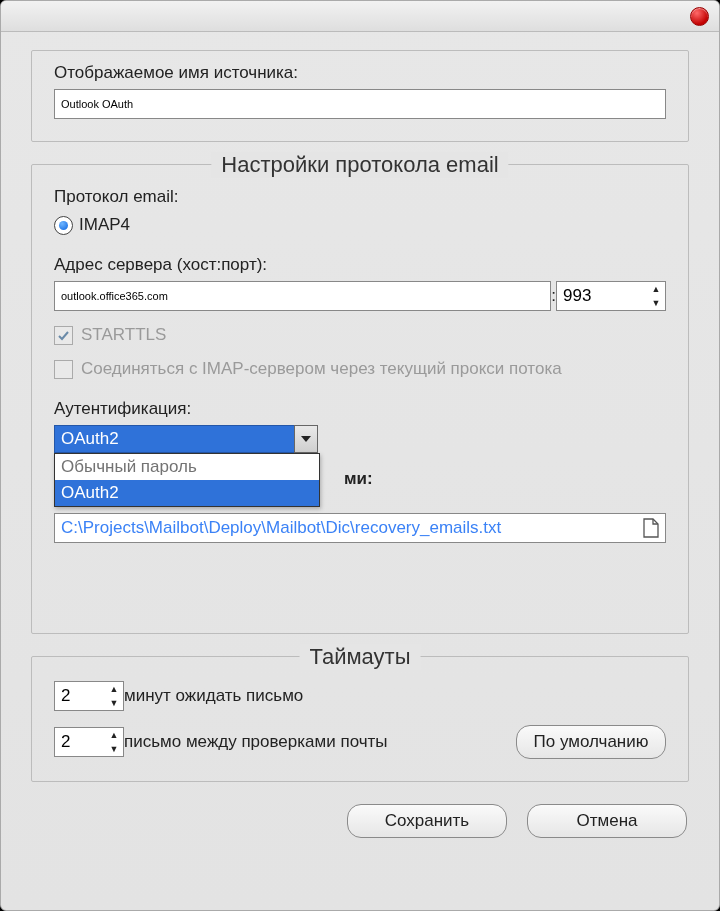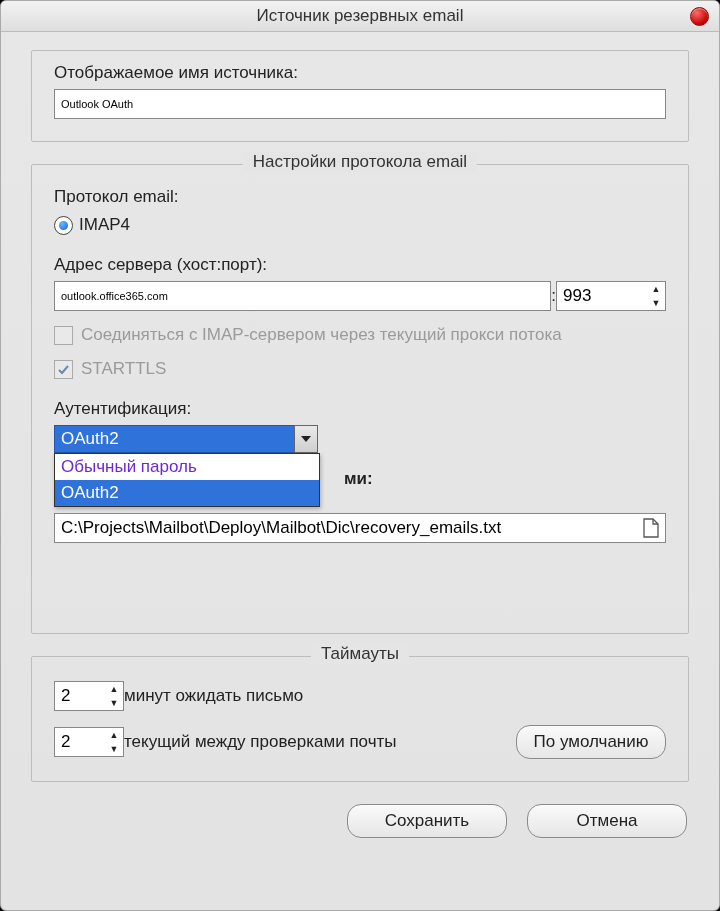--- a/index.html
+++ b/index.html
@@ -57,21 +57,21 @@
     position: relative;
   }
   .section .legend {
     position: absolute;
     top: -13px;
     left: 50%;
     transform: translateX(-50%);
     background: #e5e5e5;
     padding: 0 10px;
     color: #333;
-    font-size: 17px;
+    font-size: 22px;
   }
   .label {
     display: block;
     margin-bottom: 6px;
     color: #222;
   }
   .text-input {
     width: 100%;
     height: 30px;
     border: 1px solid #888;
@@ -206,39 +206,39 @@
     top: 28px;
     width: 264px;
     border: 1px solid #333;
     background: #fff;
     z-index: 20;
     box-shadow: 1px 2px 4px rgba(0,0,0,0.25);
   }
   .combo-popup .opt {
     padding: 3px 6px;
     font-size: 17px;
-    color: #6d28d9;
+    color: #737373;
   }
   .combo-popup .opt.selected {
     background: #2f72d9;
     color: #fff;
   }
   .file-row {
     position: relative;
     margin-top: 14px;
   }
   .file-input {
     width: 100%;
     height: 30px;
     border: 1px solid #888;
     background: #fff;
     font-size: 17px;
     padding: 2px 34px 2px 6px;
     box-sizing: border-box;
-    color: #000000;
+    color: #3b82f6;
   }
   .file-btn {
     position: absolute;
     right: 4px;
     top: 4px;
     width: 22px;
     height: 22px;
     display: flex;
     align-items: center;
     justify-content: center;
@@ -268,21 +268,20 @@
     padding-right: 2px;
   }
   .gap-v18 { height: 20px; }
 </style>
 </head>
 <body>
 
 <div class="window">
 
   <div class="titlebar">
-    <span class="title">Источник резервных email</span>
     <div class="close-dot"></div>
   </div>
 
   <div class="content">
 
     <div class="section" style="padding-top:12px;">
       <span class="label">Отображаемое имя источника:</span>
       <input class="text-input" type="text" value="Outlook OAuth" style="">
     </div>
 
@@ -304,31 +303,31 @@
         <span class="spinbox">
           <input type="text" style="width: 110px;" value="993">
           <span class="spin-btns">
             <div>▲</div>
             <div>▼</div>
           </span>
         </span>
       </div>
 
       <div class="checkbox-row">
-        <span class="checkbox disabled"></span>
-        <span class="disabled-text">Соединяться с IMAP-сервером через текущий прокси потока</span>
-      </div>
-
-      <div class="checkbox-row">
         <span class="checkbox disabled">
           <svg width="13" height="13" viewBox="0 0 13 13">
             <path d="M2 7 L5 10 L11 3" stroke="#6a8aa8" stroke-width="2" fill="none"></path>
           </svg>
         </span>
         <span class="disabled-text">STARTTLS</span>
+      </div>
+
+      <div class="checkbox-row">
+        <span class="checkbox disabled"></span>
+        <span class="disabled-text">Соединяться с IMAP-сервером через текущий прокси потока</span>
       </div>
 
       <div class="gap-v18"></div>
 
       <span class="label">Аутентификация:</span>
 
       <div style="position:relative;">
         <div class="combo">
           <div class="combo-field">OAuth2</div>
           <div class="combo-btn"></div>
@@ -367,21 +366,21 @@
       </div>
 
       <div class="row">
         <span class="spinbox">
           <input type="text" style="width: 70px;" value="2">
           <span class="spin-btns">
             <div>▲</div>
             <div>▼</div>
           </span>
         </span>
-        <span style="flex:1">текущий между проверками почты</span>
+        <span style="flex:1">письмо между проверками почты</span>
         <button class="btn small">
           <span>По умолчанию</span>
         </button>
       </div>
     </div>
 
     <div class="footer">
       <button class="btn">
         <span>Сохранить</span>
       </button>

